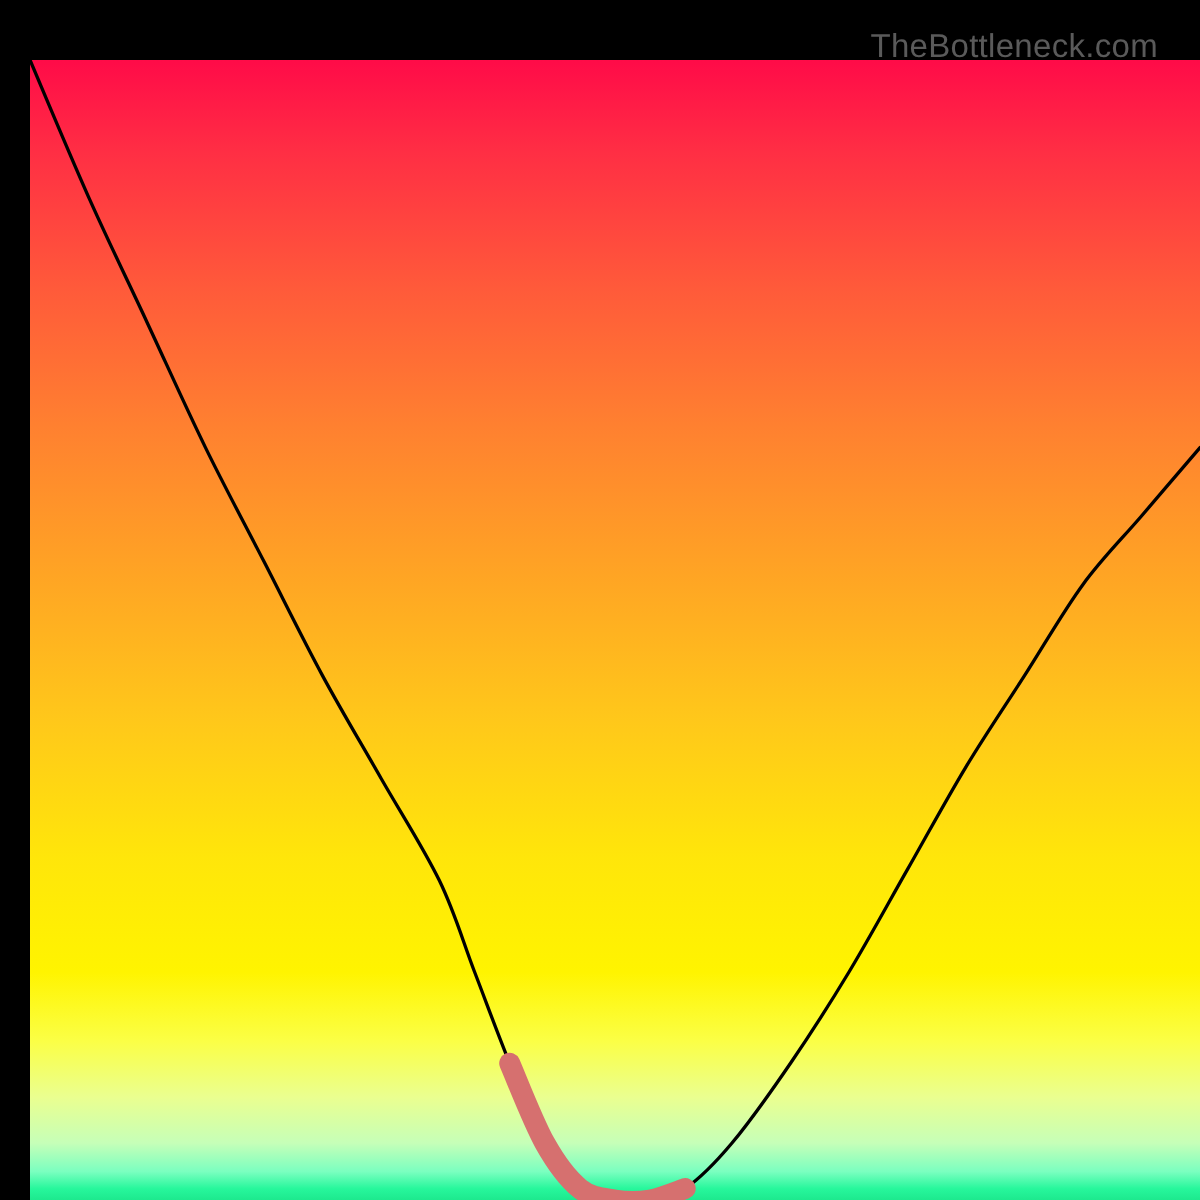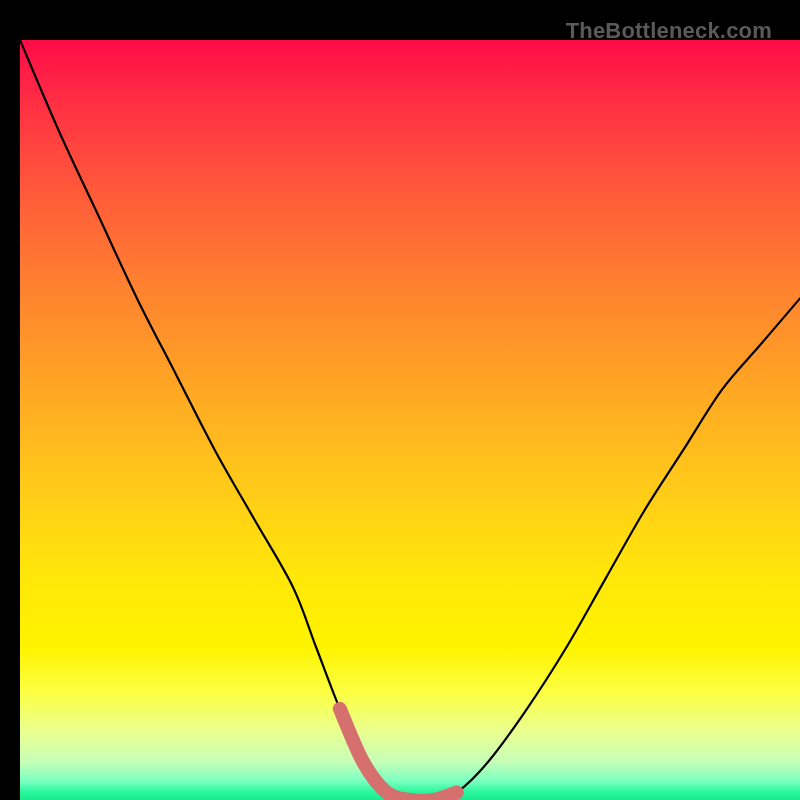--- a/index.html
+++ b/index.html
@@ -48,21 +48,21 @@
       #1de98e 100%
     );
   }
   .watermark {
     position: absolute;
     top: 8px;
     right: 18px;
     color: #5a5a5a;
     font-size: 22px;
     letter-spacing: 0.2px;
-    font-weight: 700;
+    font-weight: 400;
   }
   svg.curve {
     position: absolute;
     inset: 0;
     width: 100%;
     height: 100%;
   }
 </style>
 </head>
 <body>

